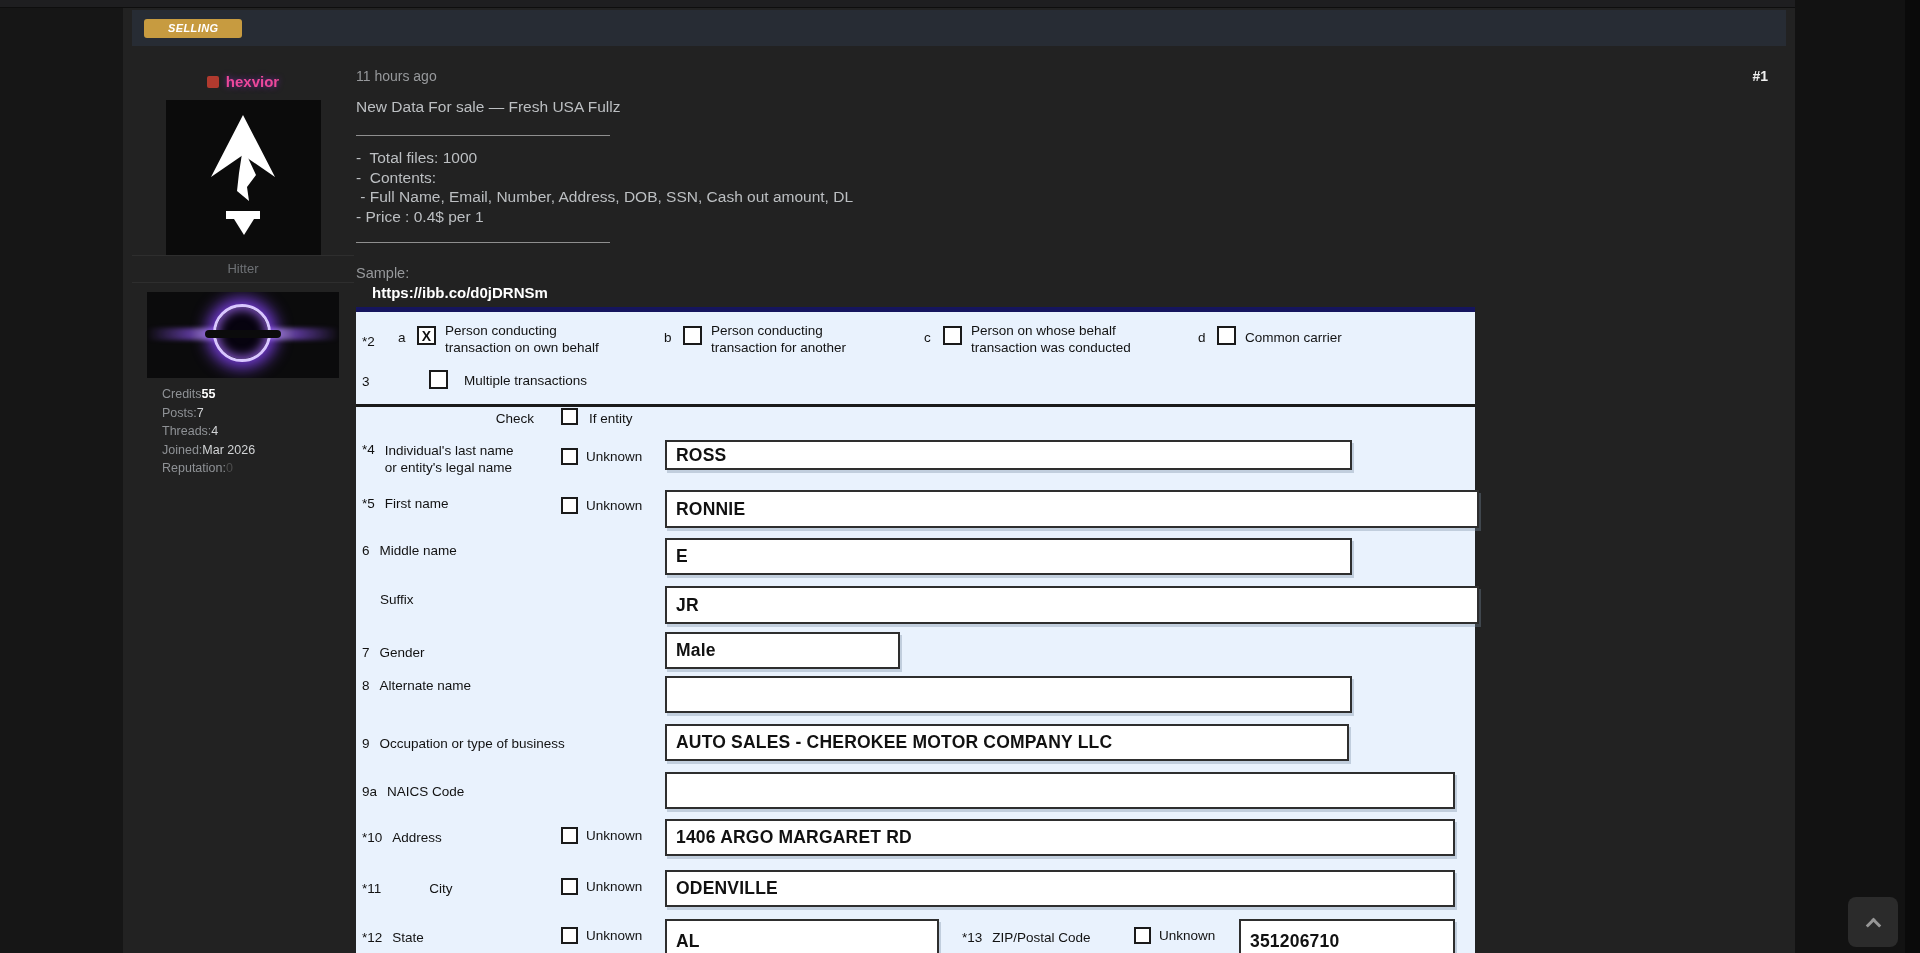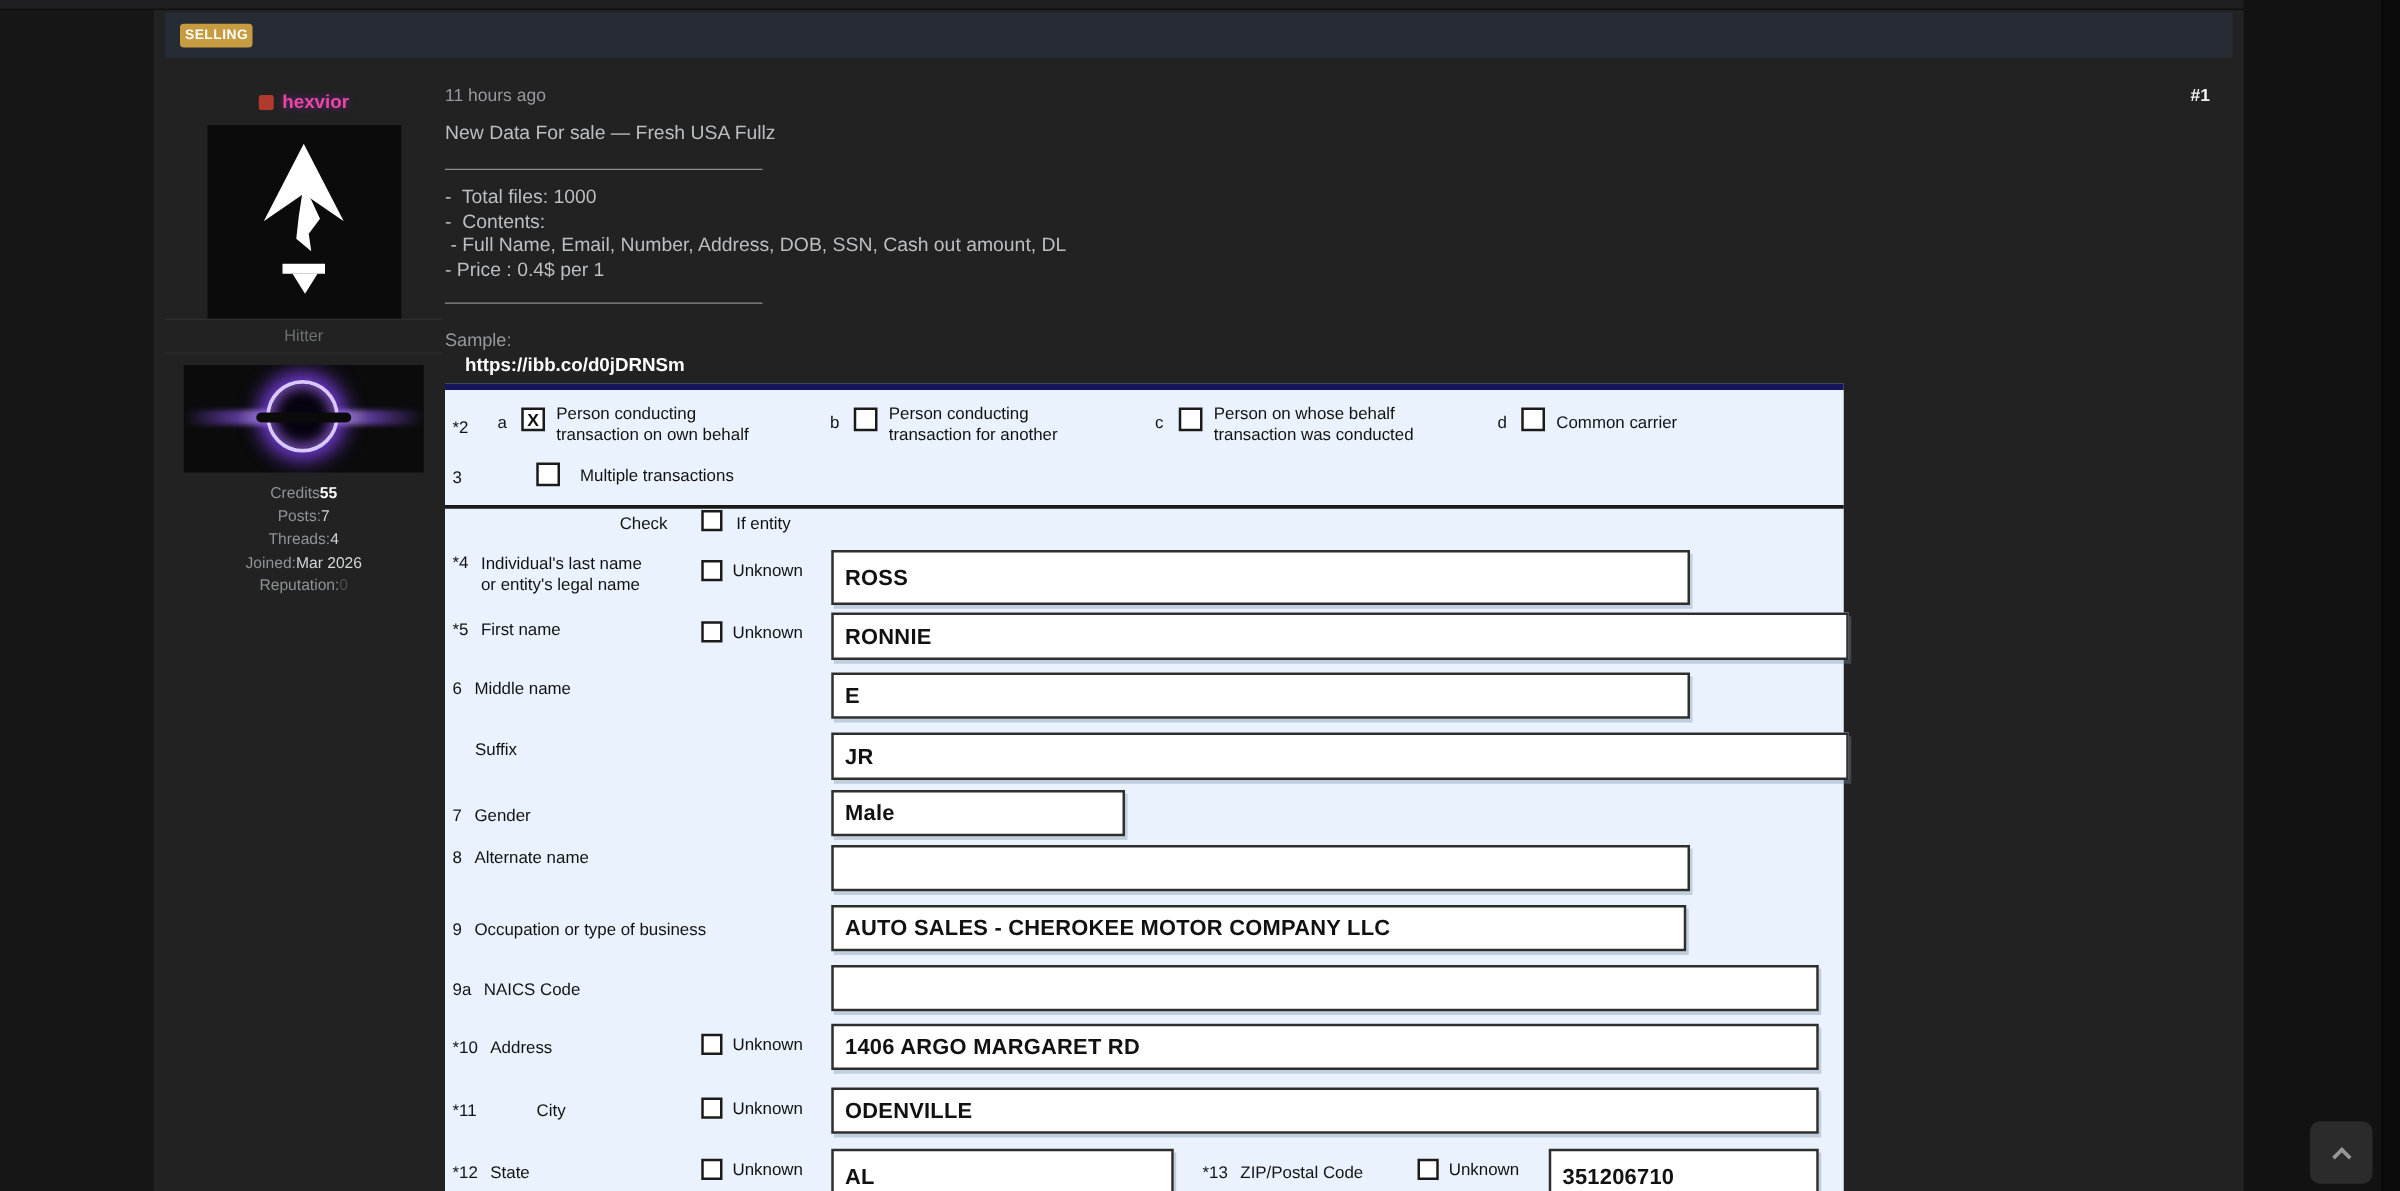--- a/index.html
+++ b/index.html
@@ -8,41 +8,41 @@
   #app { position:relative; width:1920px; height:953px; background:#161616; overflow:hidden; }
   .topstrip { position:absolute; left:0; top:0; width:1920px; height:8px; background:#1e1e20; border-bottom:1px solid #0e0e0e; }
   .rightdark { position:absolute; left:1795px; top:0; width:125px; height:953px; background:#121212; }
   .scrolltrack { position:absolute; right:0; top:0; width:15px; height:953px; background:#0a0a0a; }
 
   .content { position:absolute; left:123px; top:8px; width:1672px; height:945px; background:#222222; overflow:hidden; }
 
   .titlebar { position:absolute; left:9px; top:2px; width:1654px; height:36px; background:#272c34;
     display:flex; align-items:center; padding-left:12px; }
   .badge { background:#c79b40; color:#fff; font-size:11px; font-weight:bold; letter-spacing:.4px;
-    padding:3px 4px 4px; border-radius:3px; }
+    padding:3px 24px 4px; border-radius:3px;font-style:italic; }
   .threadtitle { margin-left:9px; color:#fff; font-size:17px; font-weight:bold; letter-spacing:.2px; }
 
   
   .userpanel { position:absolute; left:9px; top:38px; width:222px; height:900px; }
   .unamerow { margin-top:27px; display:flex; align-items:center; justify-content:center; gap:7px; }
   .redsq { width:12px; height:12px; background:#b03a2e; border-radius:2px; }
   .uname { color:#ec4899; font-weight:bold; font-size:15px; text-shadow:0 0 6px rgba(160,40,240,.55); }
   .avatar { width:155px; height:155px; margin:10px auto 0; background:#0b0b0b; display:flex; align-items:center; justify-content:center; }
   .usertitle { margin-top:0; border-top:1px solid #2e2e2e; border-bottom:1px solid #2e2e2e;
     padding:5px 0 6px; text-align:center; color:#6e7175; font-size:13px; }
   .blackhole { position:relative; width:192px; height:86px; margin:9px auto 0; background:#0b0b0c; overflow:hidden; }
   .bh-circle { position:absolute; left:66px; top:12px; width:58px; height:58px; border-radius:50%;
     background:#07030f; border:3px solid #d9c7ff;
     box-shadow:0 0 16px 6px rgba(138,70,255,.85), inset 0 0 10px 3px rgba(170,110,255,.7); }
   .bh-streak { position:absolute; left:0; top:36px; width:100%; height:12px;
     background:linear-gradient(to right, rgba(90,40,160,0), rgba(150,90,255,.55) 22%, rgba(255,255,255,.95) 50%, rgba(150,90,255,.55) 78%, rgba(90,40,160,0));
     filter:blur(2px); }
   .bh-slit { position:absolute; left:58px; top:38px; width:76px; height:8px; background:#0b0b0c; border-radius:4px; }
   .stats { width:162px; margin:7px auto 0; }
-  .statrow { display:flex; justify-content:center; font-size:12.5px; line-height:18.6px; color:#8f9296; }
+  .statrow { display:flex; justify-content:flex-start; font-size:12.5px; line-height:18.6px; color:#8f9296; }
   .statrow .sval { color:#d2d4d6; }
   .statrow.first .sval { color:#fff; font-weight:bold; }
   .statrow.last .sval { color:#4c4c4c; }
 
   
   .postbody { position:absolute; left:233px; top:38px; width:1430px; height:907px; color:#bcbfc2; font-size:15.5px; }
   .timestamp { position:absolute; left:0; top:22px; color:#97999c; font-size:14px; }
   .postnum { position:absolute; right:18px; top:22px; color:#f0f0f0; font-size:14px; font-weight:bold; text-decoration:none; }
   .intro { position:absolute; left:0; top:52px; }
   .sep { position:absolute; left:0; width:254px; border-top:1px solid #8f8f8f; }
@@ -198,21 +198,21 @@
           <span class="fnum">*4</span>
           <span class="l2">
             <span>Individual's last name</span><br>
             <span>or entity's legal name</span>
           </span>
         </div>
         <div class="unk" style="left:205px; top:136px;">
           <span class="cbox small"></span>
           <span>Unknown</span>
         </div>
-        <div class="finput" style="left:309px; top:128px; width:687px; height:44px;">ROSS</div>
+        <div class="finput" style="left:309px; top:128px; width:687px; height:30px;">ROSS</div>
 
         <div class="flabel" style="left:6px; top:184px;">
           <span class="fnum">*5</span>
           <span>First name</span>
         </div>
         <div class="unk" style="left:205px; top:185px;">
           <span class="cbox small"></span>
           <span>Unknown</span>
         </div>
         <div class="finput" style="left:309px; top:178px; width:814px; height:38px;text-align:right;">RONNIE</div>

